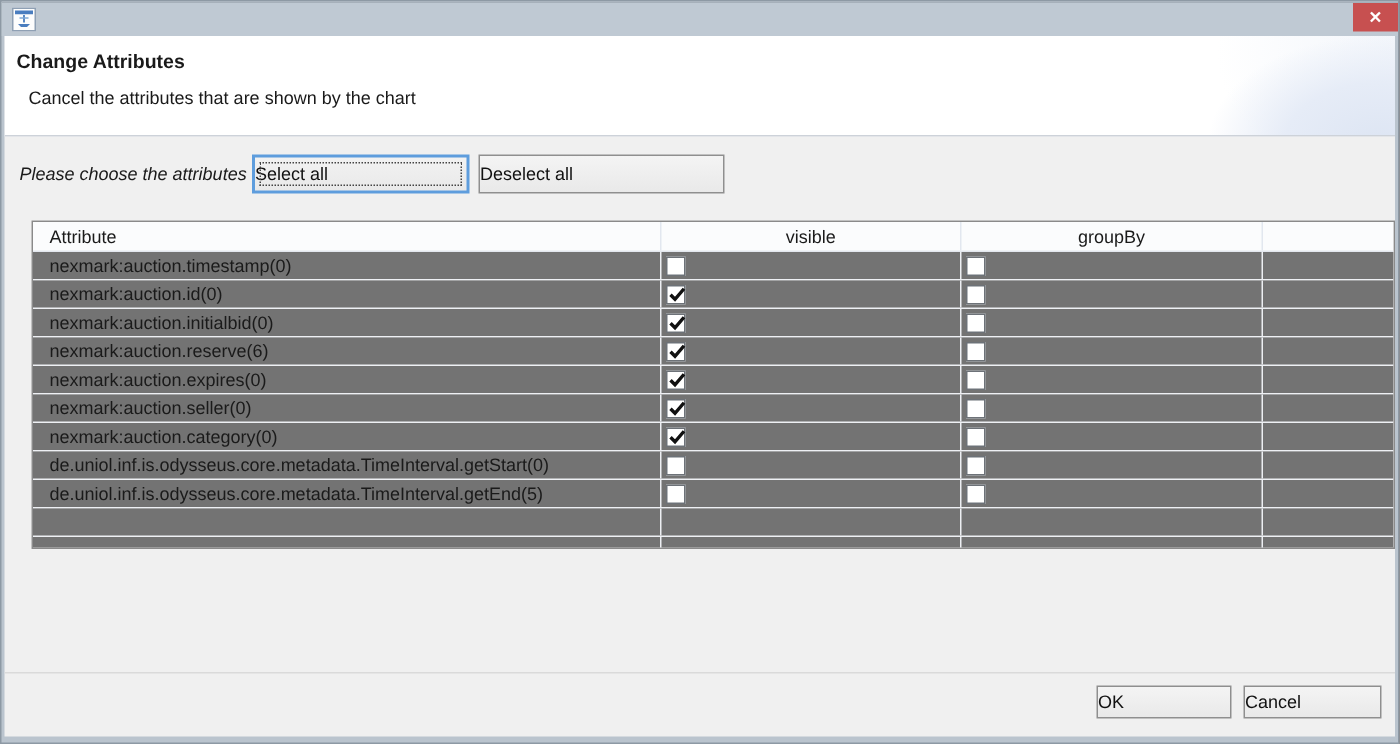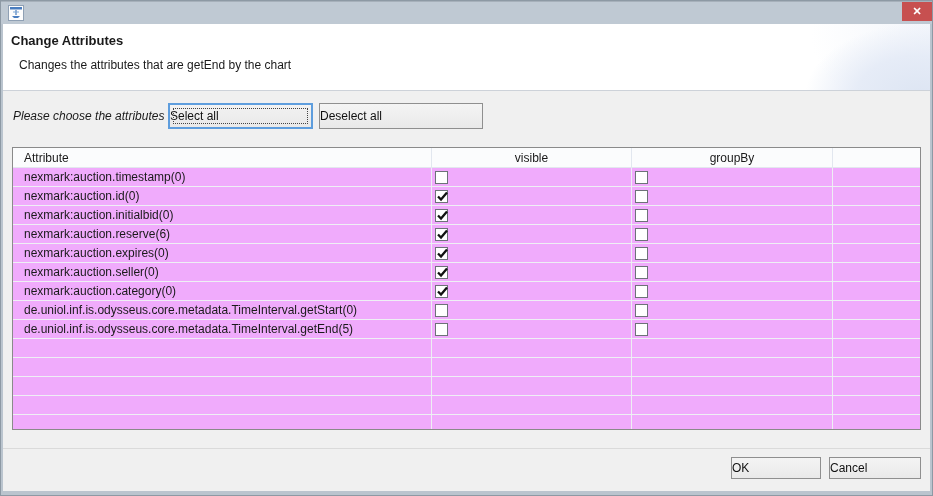--- a/index.html
+++ b/index.html
@@ -28,27 +28,27 @@
   .banner-sub{position:absolute;left:16px;top:34px;font-size:12px;}
   
   .prompt-label{position:absolute;left:10px;top:79px;height:26px;line-height:26px;font-style:italic;}
   .btn{border:1px solid #8f8f8f;background:linear-gradient(#f4f4f4,#e9e9e9);
     display:flex;align-items:center;justify-content:flex-start;font-size:12px;color:#111;cursor:default;}
   .btn-selectall{position:absolute;left:165px;top:79px;width:145px;height:26px;
     border:2px solid #5e9ddd;background:linear-gradient(#f2f2f2,#e9e9e9);}
   .btn-selectall::after{content:"";position:absolute;left:3px;right:3px;top:3px;bottom:3px;border:1px dotted #444;}
   .btn-deselectall{position:absolute;left:316px;top:79px;width:164px;height:26px;}
   
-  .table{position:absolute;left:9px;top:123px;width:909px;height:283px;background:#fff;border:1px solid #8a8a8a;overflow:hidden;}
+  .table{position:absolute;left:18px;top:123px;width:909px;height:219px;background:#fff;border:1px solid #8a8a8a;overflow:hidden;}
   .thead{display:grid;grid-template-columns:419px 200px 201px 1fr;height:20px;background:#fbfcfd;border-bottom:1px solid #e3e7ee;}
   .thead .hcell{display:flex;align-items:center;border-right:1px solid #e2e7ef;height:100%;}
   .thead .hcell:last-child{border-right:none;}
   .hcell.attr{padding-left:11px;justify-content:flex-start;}
   .hcell.center{justify-content:center;}
-  .trow{display:grid;grid-template-columns:419px 200px 201px 1fr;height:19px;border-bottom:1px solid #eef0f4;background:#f0abfc;}
+  .trow{display:grid;grid-template-columns:419px 200px 201px 1fr;height:19px;border-bottom:1px solid #eef0f4;background:#737373;}
   .cell{display:flex;align-items:center;overflow:hidden;white-space:nowrap;border-right:1px solid #edeff3;height:100%;}
   .cell:last-child{border-right:none;}
   .cell.attr{padding-left:11px;}
   .cb{display:inline-block;width:13px;height:13px;margin-left:3px;border:1px solid #6d7278;background:#fff;position:relative;}
   .cb svg{position:absolute;left:-1px;top:-2px;}
   
   .footer-sep{position:absolute;left:0;right:0;top:424px;height:1px;background:#dadada;}
   .btn-ok{position:absolute;left:728px;top:433px;width:90px;height:22px;}
   .btn-cancel{position:absolute;left:826px;top:433px;width:92px;height:22px;}
 </style>
@@ -68,21 +68,21 @@
     </div>
     <div class="close-btn">
       <span>✕</span>
     </div>
   </div>
 
   <div class="inner">
 
     <div class="banner">
       <div class="banner-title">Change Attributes</div>
-      <div class="banner-sub">Changes the attributes that are getEnd by the chart</div>
+      <div class="banner-sub">Cancel the attributes that are shown by the chart</div>
     </div>
 
     <div class="prompt-label">Please choose the attributes</div>
     <div class="btn btn-selectall">
       <span>Select all</span>
     </div>
     <div class="btn btn-deselectall">
       <span>Deselect all</span>
     </div>
 

